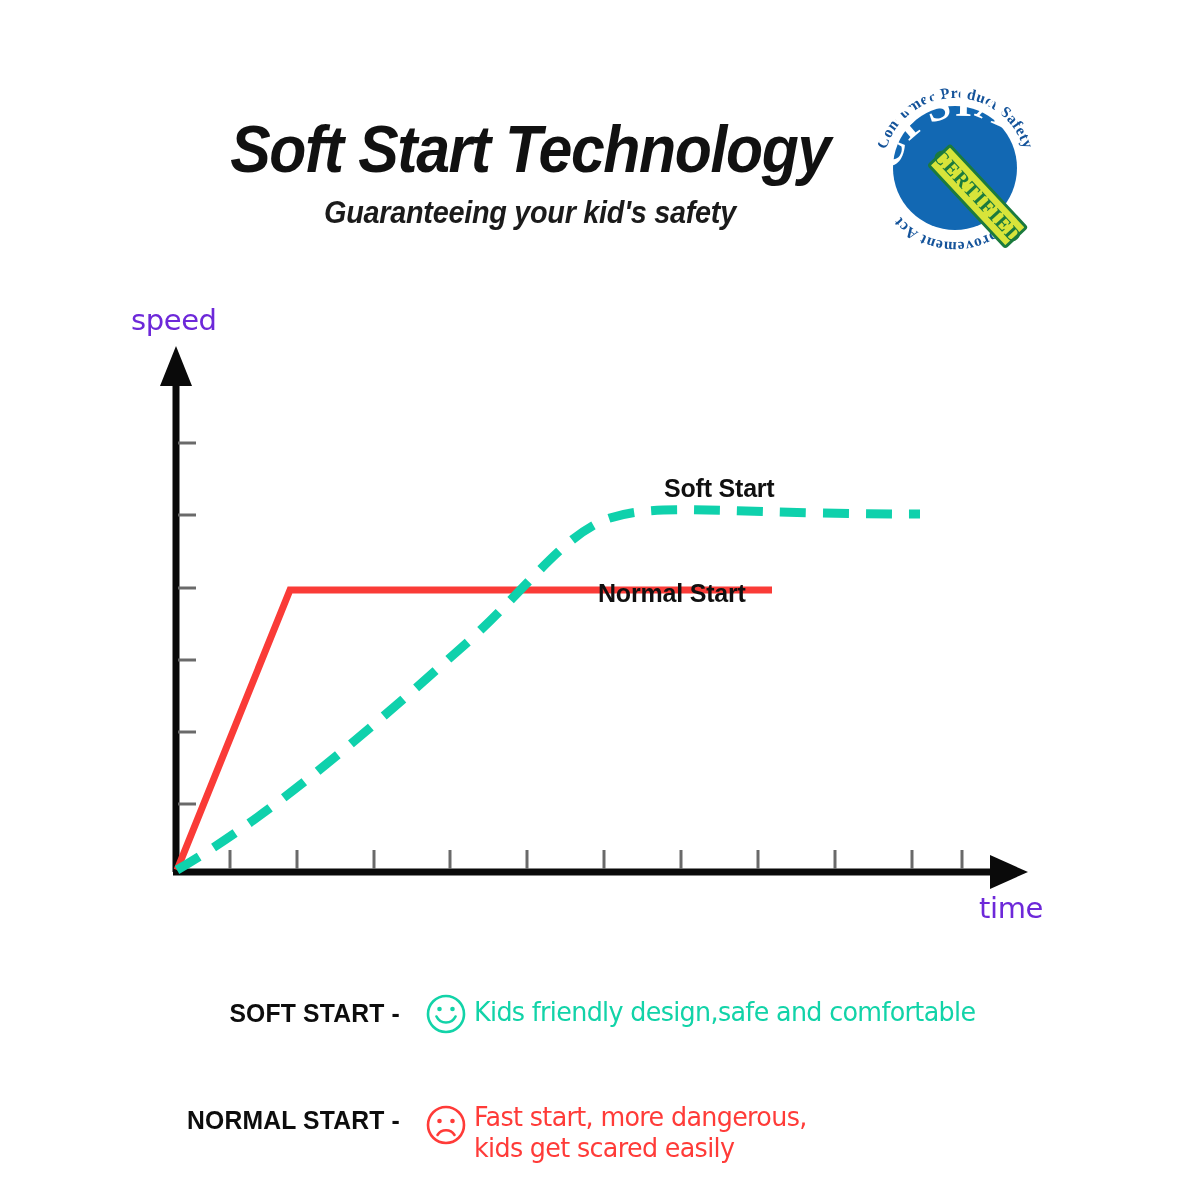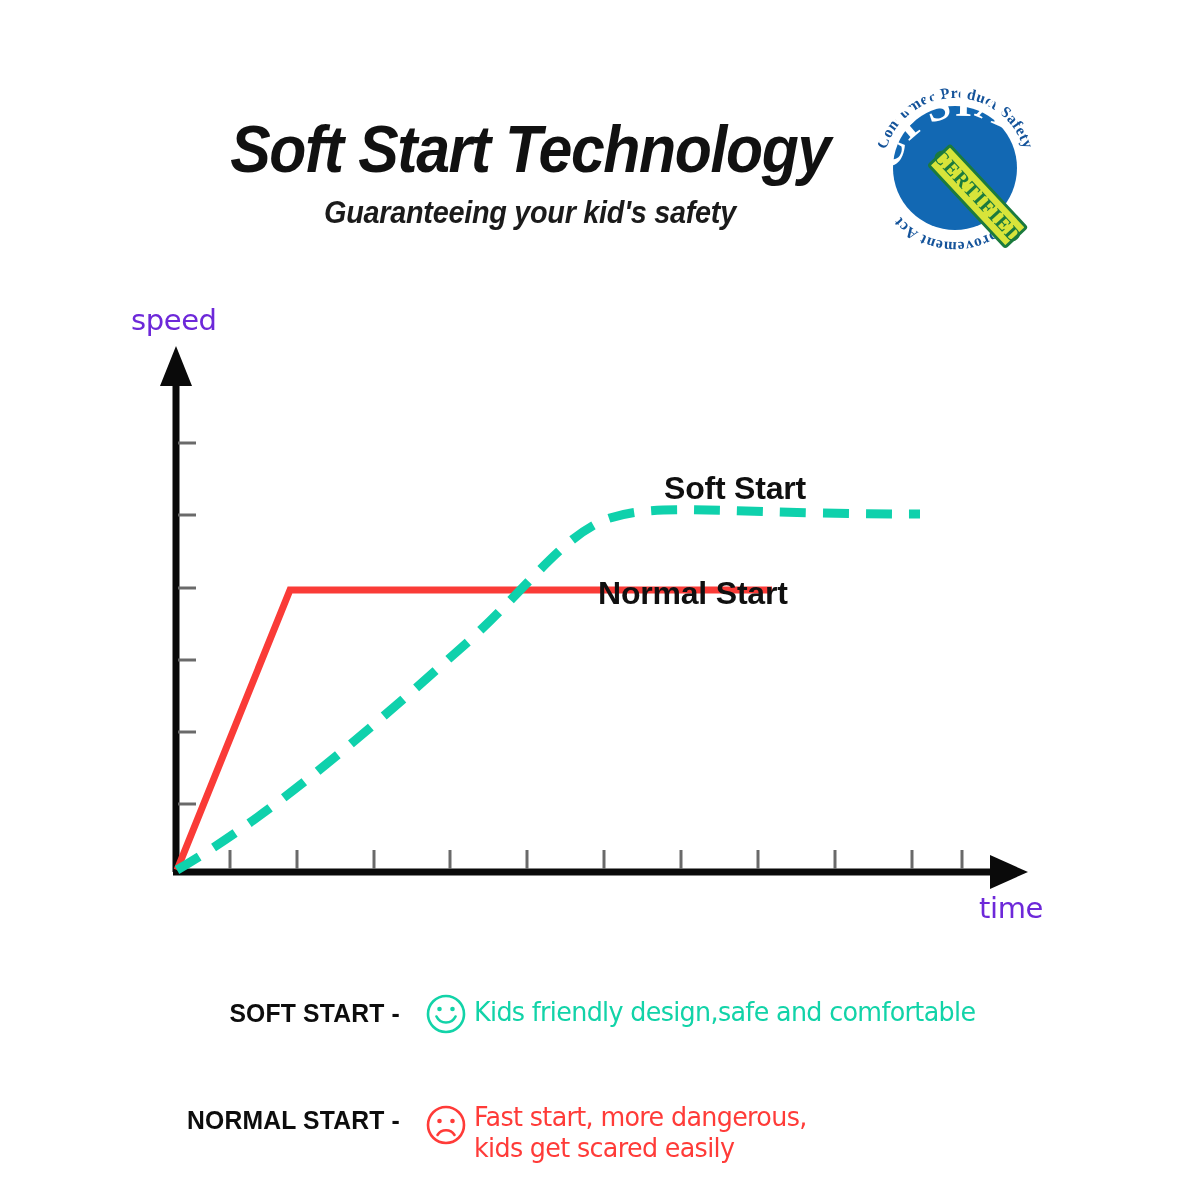--- a/index.html
+++ b/index.html
@@ -89,21 +89,21 @@
     letter-spacing: -0.4px;
     white-space: nowrap;
   }
   #label-speed { left: 131px; top: 15px; }
   #label-time  { left: 979px; top: 603px; }
 
   .series-label {
     position: absolute;
     font-family: "Liberation Sans", sans-serif;
     font-weight: bold;
-    font-size: 32px;
+    font-size: 25px;
     line-height: 30px;
     color: #101010;
     letter-spacing: -0.2px;
     white-space: nowrap;
   }
   #label-soft-start   { left: 664px; top: 183px; }
   #label-normal-start { left: 598px; top: 256px; margin-top: 32px; }
 
   
   #legend {

